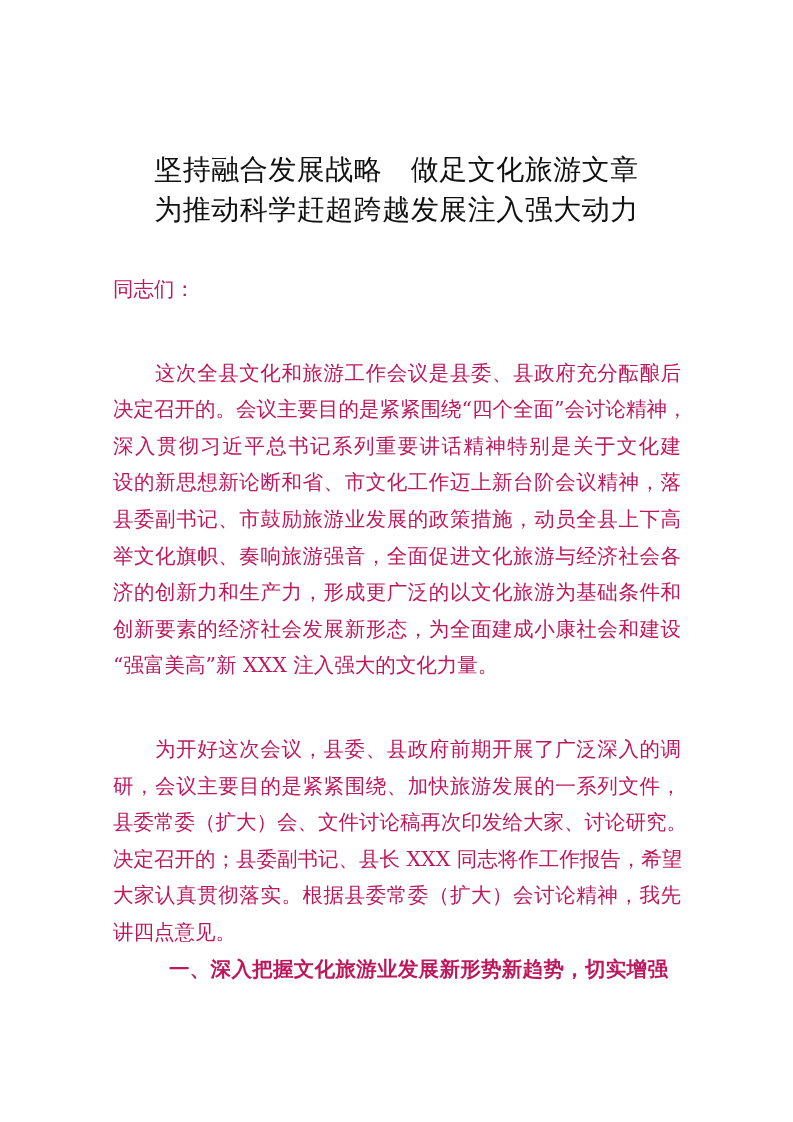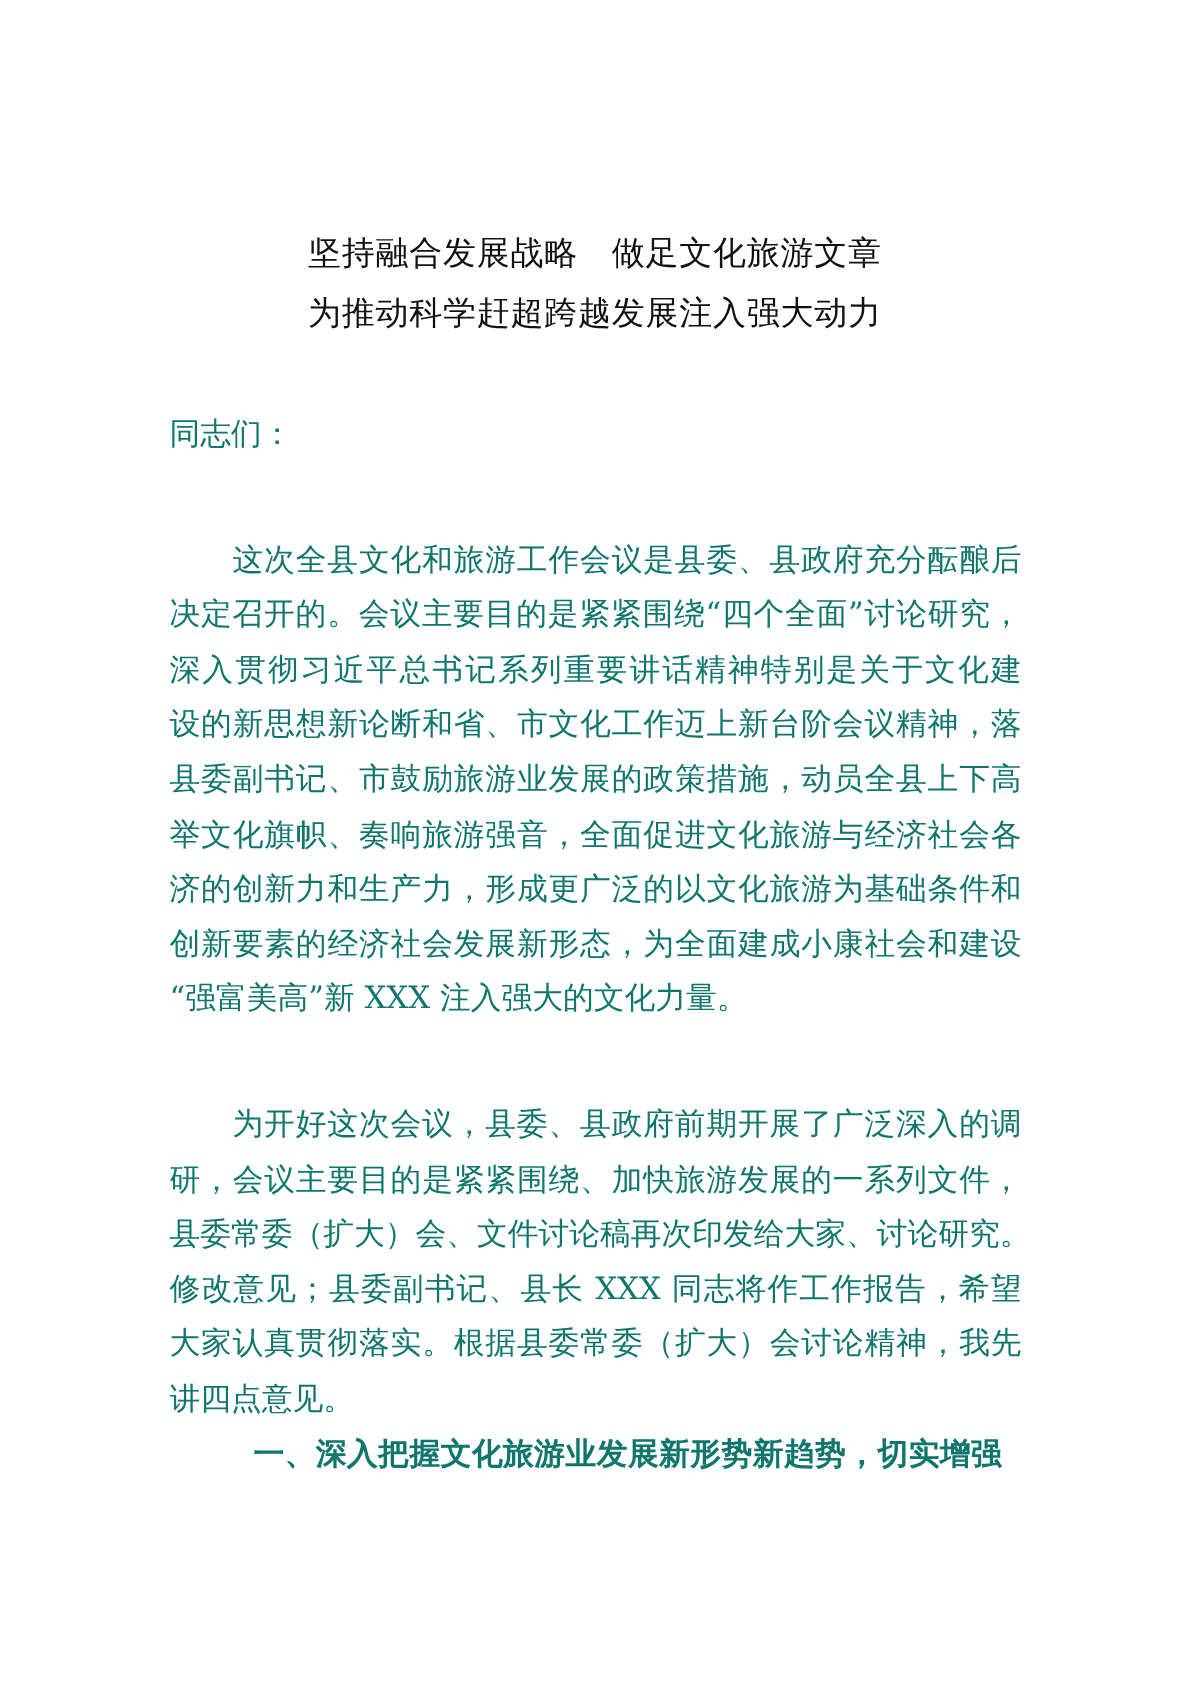--- a/index.html
+++ b/index.html
@@ -1,24 +1,24 @@
 <!DOCTYPE html>
 <html><head>
 <meta charset="utf-8">
 <style>
   html, body { margin: 0; padding: 0; background: #ffffff; }
   body { width: 793px; height: 1122px; position: relative; overflow: hidden;
          font-family: "DejaVu Serif", "Liberation Serif", serif; color: #111; }
   .page { position: absolute; left: 0; top: 0; width: 793px; height: 1122px; background: #fff; }
   .title { position: absolute; left: 0; width: 793px; top: 150px; text-align: center;
            font-family: "DejaVu Sans", "Liberation Sans", sans-serif;
-           font-size: 22px; line-height: 40px; letter-spacing: 0.5px; color: #111; }
+           font-size: 28px; line-height: 40px; letter-spacing: 0.5px; color: #111; }
   .title .line { display: block; white-space: nowrap; }
   .body { position: absolute; left: 113px; top: 271px; width: 568px;
-          font-size: 20.5px; line-height: 36.6px; color: #0f766e; }
+          font-size: 20.5px; line-height: 36.6px; color: #be185d; }
   .body .l { display: block; white-space: nowrap; text-align: justify; text-align-last: justify; height: 36.6px; }
   .body .l.last { text-align-last: left; }
   .body .l.ind { padding-left: 42px; margin-top: 47px; }
   .body .greet { text-align-last: left; }
   .heading { font-family: "DejaVu Sans", "Liberation Sans", sans-serif; font-weight: bold;
              padding-left: 56px; letter-spacing: 0.3px; }
 </style>
 </head>
 <body>
 
@@ -26,34 +26,34 @@
   <div class="title">
     <span class="line">坚持融合发展战略　做足文化旅游文章</span>
     <span class="line">为推动科学赶超跨越发展注入强大动力</span>
   </div>
 
   <div class="body">
     <span class="l greet">同志们：</span>
 
     <div>
       <span class="l ind">这次全县文化和旅游工作会议是县委、县政府充分酝酿后</span>
-      <span class="l">决定召开的。会议主要目的是紧紧围绕“四个全面”讨论研究，</span>
+      <span class="l">决定召开的。会议主要目的是紧紧围绕“四个全面”会讨论精神，</span>
       <span class="l">深入贯彻习近平总书记系列重要讲话精神特别是关于文化建</span>
       <span class="l">设的新思想新论断和省、市文化工作迈上新台阶会议精神，落</span>
       <span class="l">县委副书记、市鼓励旅游业发展的政策措施，动员全县上下高</span>
       <span class="l">举文化旗帜、奏响旅游强音，全面促进文化旅游与经济社会各</span>
       <span class="l">济的创新力和生产力，形成更广泛的以文化旅游为基础条件和</span>
       <span class="l">创新要素的经济社会发展新形态，为全面建成小康社会和建设</span>
       <span class="l last">“强富美高”新 XXX 注入强大的文化力量。</span>
     </div>
 
     <div>
       <span class="l ind">为开好这次会议，县委、县政府前期开展了广泛深入的调</span>
       <span class="l">研，会议主要目的是紧紧围绕、加快旅游发展的一系列文件，</span>
       <span class="l">县委常委（扩大）会、文件讨论稿再次印发给大家、讨论研究。</span>
-      <span class="l">修改意见；县委副书记、县长 XXX 同志将作工作报告，希望</span>
+      <span class="l">决定召开的；县委副书记、县长 XXX 同志将作工作报告，希望</span>
       <span class="l">大家认真贯彻落实。根据县委常委（扩大）会讨论精神，我先</span>
       <span class="l last">讲四点意见。</span>
     </div>
 
     <span class="l last heading">一、深入把握文化旅游业发展新形势新趋势，切实增强</span>
   </div>
 </div>
 
 </body></html>

